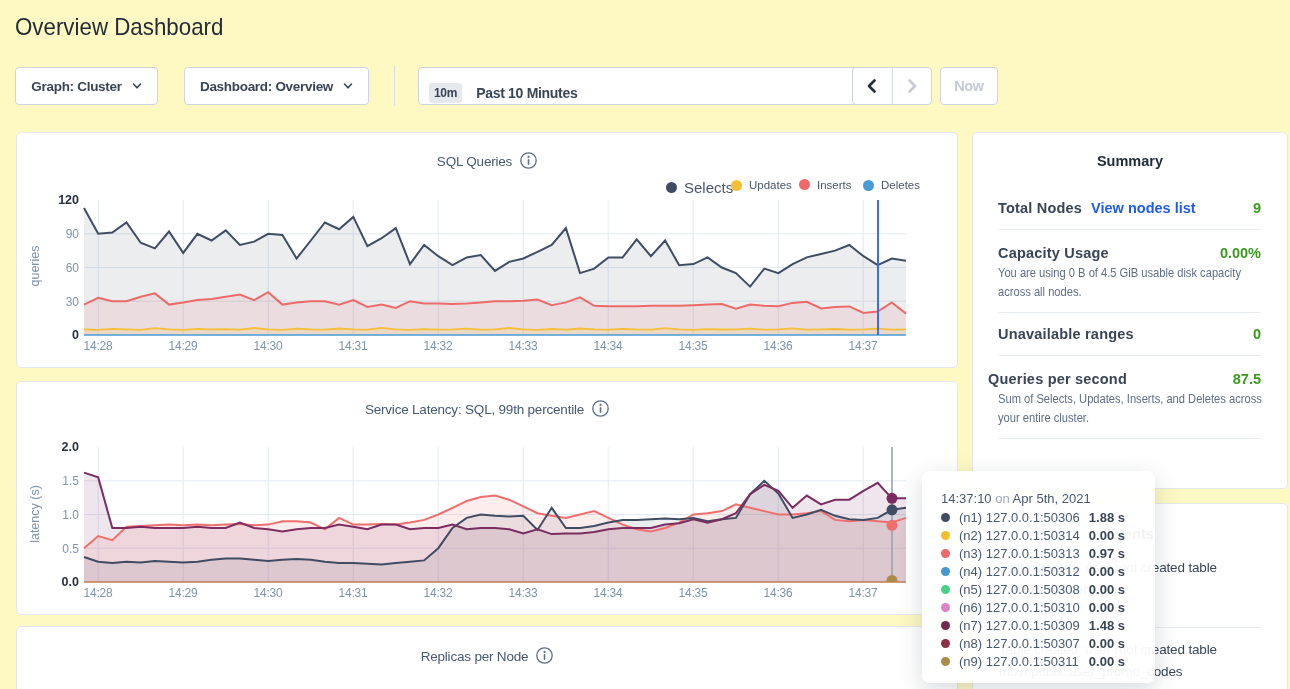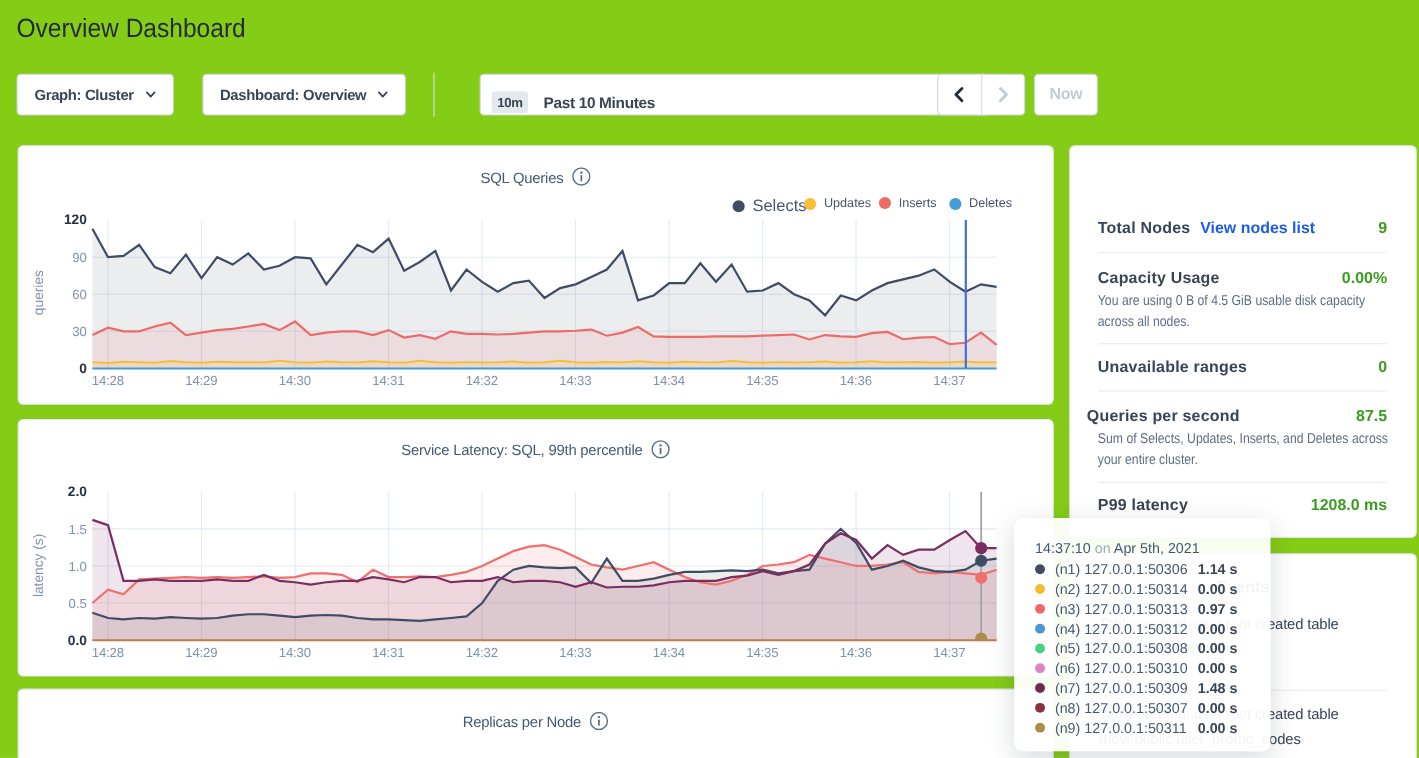--- a/index.html
+++ b/index.html
@@ -1,35 +1,35 @@
 <!DOCTYPE html>
 <html><head><meta charset="utf-8"><title>Overview Dashboard</title><style>
 *{margin:0;padding:0;box-sizing:border-box}
 body{font-family:"Liberation Sans",sans-serif;background:#f4f6fa}
-#wrap{position:relative;width:1290px;height:689px;overflow:hidden;background:#84cc16}
+#wrap{position:relative;width:1290px;height:689px;overflow:hidden;background:#fef9c3}
 .panel{position:absolute;background:#fff;border:1px solid #e3e8ee;border-radius:5px}
 .btn{position:absolute;top:67px;height:38px;background:#fff;border:1px solid #ccd4dd;border-radius:4px;
 display:flex;align-items:center;justify-content:center;font-size:13.5px;letter-spacing:-0.3px;font-weight:bold;color:#394455}
 .ctitle{position:absolute;left:0;width:100%;text-align:center;font-size:13.5px;letter-spacing:-0.2px;font-weight:normal;color:#475872}
 .slabel{font-size:14.5px;font-weight:bold;color:#394455;letter-spacing:.2px}
 .sval{font-size:14.5px;font-weight:bold;color:#3a9c1e}
 .trow{display:flex;align-items:center;height:18px;font-size:13px;color:#475872}
 .tdot{width:9px;height:9px;border-radius:50%;margin-right:9px;flex:0 0 9px}
 .tval{font-weight:bold;color:#394455;margin-left:auto}
 </style></head><body>
 <div id="wrap">
 <div style="position:absolute;left:15px;top:13px;font-size:24px;color:#242c39;transform:scaleX(0.93);transform-origin:left">Overview Dashboard</div>
     <div class="btn" style="left:184px;width:185px">Dashboard: Overview<svg width="10" height="10" viewBox="0 0 10 10" style="margin-left:10px">
         <path d="M1.5 3 L5 6.8 L8.5 3" fill="none" stroke="#394455" stroke-width="1.6" stroke-linecap="round" stroke-linejoin="round"></path>
       </svg></div>
     <div class="btn" style="left:15px;width:143px">Graph: Cluster<svg width="10" height="10" viewBox="0 0 10 10" style="margin-left:10px">
         <path d="M1.5 3 L5 6.8 L8.5 3" fill="none" stroke="#394455" stroke-width="1.6" stroke-linecap="round" stroke-linejoin="round"></path>
       </svg></div>
     <div style="position:absolute;left:394px;top:66px;width:1px;height:40px;background:#d7dce3"></div>
-    <div class="btn" style="left:436px;width:464px;justify-content:flex-start;padding:13px 14px 0 10px">
+    <div class="btn" style="left:418px;width:464px;justify-content:flex-start;padding:13px 14px 0 10px">
       <span style="background:#e5e9ee;border-radius:3px;padding:3px 5px;font-size:12px;font-weight:bold;color:#394455">10m</span>
       <span style="margin-left:14px;font-size:14px;letter-spacing:-0.3px">Past 10 Minutes</span>
       <svg width="11" height="11" viewBox="0 0 10 10" style="margin-left:auto">
         <path d="M1.5 3 L5 6.8 L8.5 3" fill="none" stroke="#394455" stroke-width="1.5" stroke-linecap="round" stroke-linejoin="round"></path>
       </svg>
     </div>
     <div class="btn" style="left:852px;width:80px;padding:0">
       <div style="flex:1;display:flex;align-items:center;justify-content:center;height:100%">
         <svg width="14" height="16" viewBox="0 0 14 16">
           <path d="M9.5 2.5 L4 8 L9.5 13.5" fill="none" stroke="#242c39" stroke-width="2.6" stroke-linecap="round" stroke-linejoin="round"></path>
@@ -149,45 +149,45 @@
       </svg>
     </div>
     <div class="panel" style="left:16px;top:626px;width:942px;height:240px">
       <div class="ctitle" style="top:20px">Replicas per Node<svg width="17" height="17" viewBox="0 0 17 17" style="vertical-align:-3px;margin-left:8px">
           <circle cx="8.5" cy="8.5" r="7.7" fill="none" stroke="#5a6e8c" stroke-width="1.3"></circle>
           <circle cx="8.5" cy="4.9" r="1.1" fill="#5a6e8c"></circle>
           <rect x="7.7" y="7" width="1.6" height="6" rx="0.8" fill="#5a6e8c"></rect>
         </svg></div>
     </div>
     <div class="panel" style="left:972px;top:132px;width:316px;height:357px">
+      <div style="position:absolute;left:0;width:100%;top:20px;text-align:center;font-size:14.5px;font-weight:bold;color:#242c39;line-height:17px">Summary</div>
       <div style="position:absolute;left:25px;right:26px;top:66px;height:18px;line-height:18px"><span class="slabel">Total Nodes</span><a style="font-size:14.5px;font-weight:bold;color:#1e5ce8;text-decoration:none;margin-left:9px">View nodes list</a><span class="sval" style="position:absolute;right:0">9</span></div>
       <div style="position:absolute;left:25px;right:26px;top:96px;border-top:1px solid #e7ecf2"></div>
       <div style="position:absolute;left:25px;right:26px;top:111px;height:18px;line-height:18px"><span class="slabel">Capacity Usage</span><span class="sval" style="position:absolute;right:0">0.00%</span></div>
       <div style="position:absolute;left:25px;top:130px;font-size:13px;color:#5f6d84;line-height:19px;white-space:nowrap;transform:scaleX(0.857);transform-origin:left">You are using 0 B of 4.5 GiB usable disk capacity<br>across all nodes.</div>
       <div style="position:absolute;left:25px;right:26px;top:179px;border-top:1px solid #e7ecf2"></div>
       <div style="position:absolute;left:25px;right:26px;top:192px;height:18px;line-height:18px"><span class="slabel">Unavailable ranges</span><span class="sval" style="position:absolute;right:0">0</span></div>
       <div style="position:absolute;left:25px;right:26px;top:222px;border-top:1px solid #e7ecf2"></div>
       <div style="position:absolute;left:15px;right:26px;top:237px;height:18px;line-height:18px"><span class="slabel">Queries per second</span><span class="sval" style="position:absolute;right:0">87.5</span></div>
       <div style="position:absolute;left:25px;top:257px;font-size:13px;color:#5f6d84;line-height:18.5px;white-space:nowrap;transform:scaleX(0.857);transform-origin:left">Sum of Selects, Updates, Inserts, and Deletes across<br>your entire cluster.</div>
       <div style="position:absolute;left:25px;right:26px;top:305px;border-top:1px solid #e7ecf2"></div>
-      <div style="position:absolute;left:25px;right:26px;top:318px;height:18px;line-height:18px"><span class="slabel">P99 latency</span><span class="sval" style="position:absolute;right:0">1208.0 ms</span></div>
     </div>
     <div class="panel" style="left:972px;top:503px;width:316px;height:330px">
       <div style="position:absolute;left:0;width:100%;top:22px;text-align:center;font-size:14.5px;font-weight:bold;color:#242c39;line-height:17px">Events</div>
       <div style="position:absolute;left:26px;top:53px;font-size:13.5px;letter-spacing:-0.15px;color:#394455;line-height:22px">Table created: user root created table movr.public.vehicles</div>
       <div style="position:absolute;left:26px;top:98px;font-size:12.5px;color:#9aa6b6">14 minutes ago</div>
       <div style="position:absolute;left:26px;right:26px;top:123px;border-top:1px solid #e7ecf2"></div>
       <div style="position:absolute;left:26px;top:135px;font-size:13.5px;letter-spacing:-0.15px;color:#394455;line-height:22px">Table created: user root created table movr.public.user_promo_codes</div>
     </div>
     <div style="position:absolute;left:922px;top:471px;width:233px;height:212px;background:rgba(255,255,255,0.94);border-radius:8px;box-shadow:0 7px 24px rgba(32,43,62,0.18);padding:19px 30px 0 19px;z-index:5">
       <div style="font-size:13px;color:#475872;line-height:17px;margin-bottom:1px;white-space:nowrap">14:37:10 <span style="color:#9fabba">on</span> Apr 5th, 2021</div>
       <div class="trow">
         <span class="tdot" style="background:#3f4c63"></span>
         <span>(n1) 127.0.0.1:50306</span>
-        <span class="tval">1.14 s</span>
+        <span class="tval">1.88 s</span>
       </div>
       <div class="trow">
         <span class="tdot" style="background:#f2be2c"></span>
         <span>(n2) 127.0.0.1:50314</span>
         <span class="tval">0.00 s</span>
       </div>
       <div class="trow">
         <span class="tdot" style="background:#ee6a68"></span>
         <span>(n3) 127.0.0.1:50313</span>
         <span class="tval">0.97 s</span>

